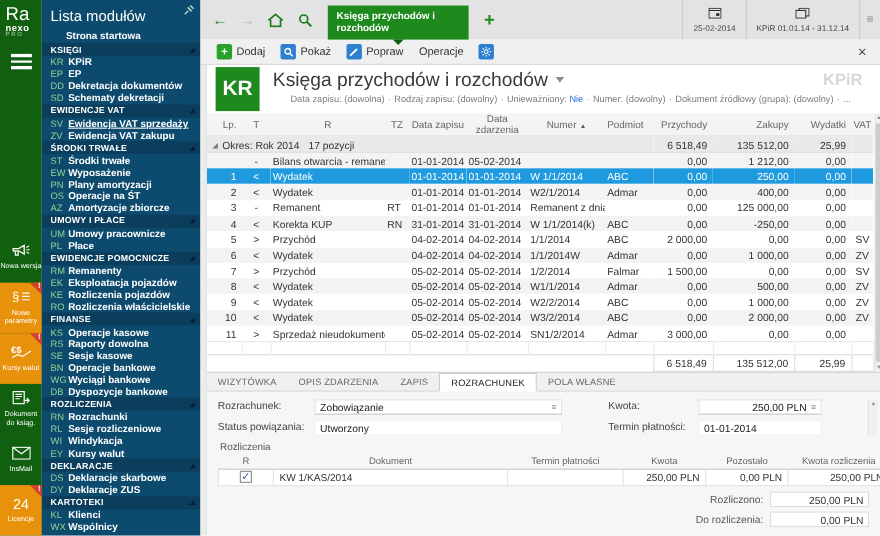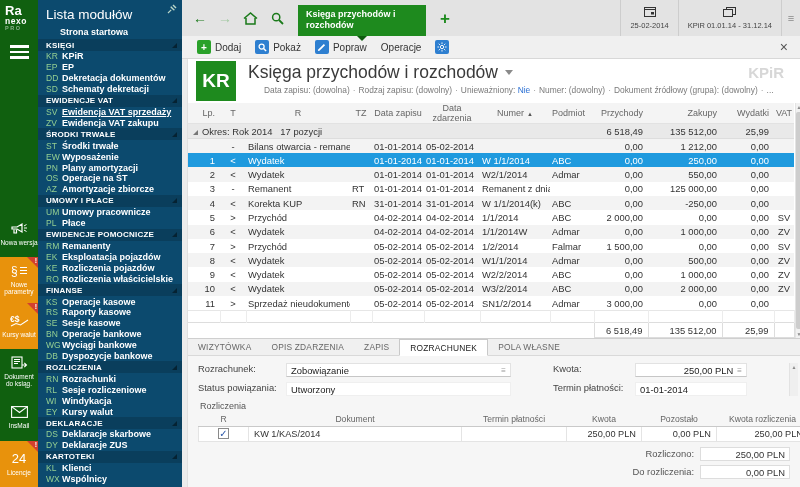--- a/index.html
+++ b/index.html
@@ -3,21 +3,21 @@
 <meta charset="utf-8">
 <style>
   *{box-sizing:border-box;margin:0;padding:0}
   html,body{width:800px;height:487px;overflow:hidden}
   body{font-family:"Liberation Sans","DejaVu Sans",sans-serif;font-size:10px;color:#333;background:#fff}
   .app{display:flex;width:800px;height:487px}
 
   
   .rail{width:38px;background:#10600f;color:#fff;display:flex;flex-direction:column;flex:none}
   .logo{padding:4px 0 0 5px;line-height:1}
-  .logo .brand{font-size:13px;font-weight:bold}
+  .logo .brand{font-size:17px;font-weight:normal}
   .logo .sub{font-size:8.5px;font-weight:bold;letter-spacing:.5px}
   .logo .tier{font-size:5.5px;letter-spacing:1.5px;color:rgba(255,255,255,.5);font-weight:bold}
   .hamburger{margin:14px auto 0;display:flex;flex-direction:column;gap:3px;cursor:pointer}
   .hamburger i{display:block;width:19px;height:2.5px;background:#fff}
   .rail-btns{margin-top:auto;display:flex;flex-direction:column}
   .rail-btn{position:relative;height:46px;display:flex;flex-direction:column;align-items:center;justify-content:center;gap:2px;text-align:center;font-size:6.5px;line-height:1.2;cursor:pointer;color:#fff}
   .rail-btn.orange{background:#e8920c}
   .rail-btn .cnt{font-size:13px;font-weight:normal}
   .rail-btn .bdg{position:absolute;top:0;right:0;width:0;height:0;border-left:11px solid transparent;border-top:11px solid #d2402e}
   .rail-btn .bdg b{position:absolute;top:-11px;right:1px;font-size:7px;color:#fff;font-weight:bold}
@@ -295,21 +295,21 @@
         <div class="mod-section">
           <span>FINANSE</span>
           <span class="tri"></span>
         </div>
         <div class="mod-item">
           <span class="code">KS</span>
           <span class="label">Operacje kasowe</span>
         </div>
         <div class="mod-item">
           <span class="code">RS</span>
-          <span class="label">Raporty kasowe</span>
+          <span class="label">Raporty dowolna</span>
         </div>
         <div class="mod-item">
           <span class="code">SE</span>
           <span class="label">Sesje kasowe</span>
         </div>
         <div class="mod-item">
           <span class="code">BN</span>
           <span class="label">Operacje bankowe</span>
         </div>
         <div class="mod-item">
@@ -532,21 +532,21 @@
                 <tr class="stripe">
                   <td class="num">2</td>
                   <td class="ctr">&lt;</td>
                   <td class="txt">Wydatek</td>
                   <td class="txt"></td>
                   <td class="txt">01-01-2014</td>
                   <td class="txt">01-01-2014</td>
                   <td class="txt">W2/1/2014</td>
                   <td class="txt">Admar</td>
                   <td class="num">0,00</td>
-                  <td class="num">550,00</td>
+                  <td class="num">400,00</td>
                   <td class="num">0,00</td>
                   <td class="ctr"></td>
                 </tr>
                 <tr>
                   <td class="num">3</td>
                   <td class="ctr">-</td>
                   <td class="txt">Remanent</td>
                   <td class="txt">RT</td>
                   <td class="txt">01-01-2014</td>
                   <td class="txt">01-01-2014</td>

